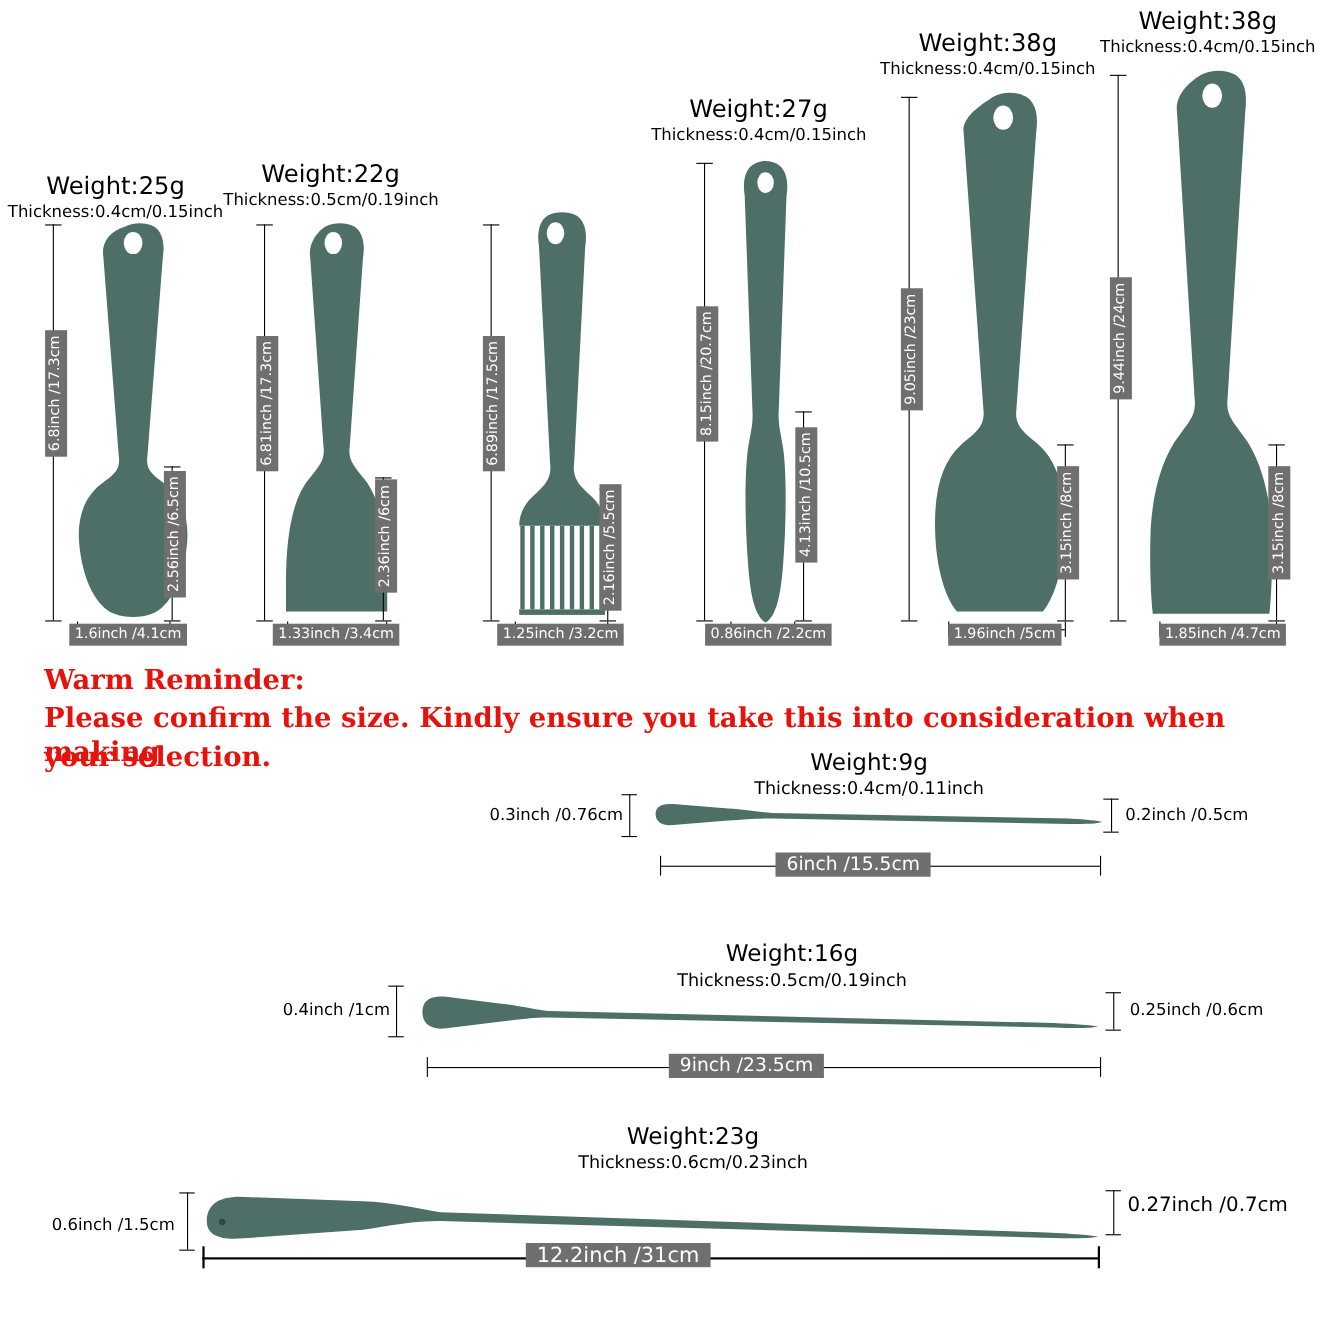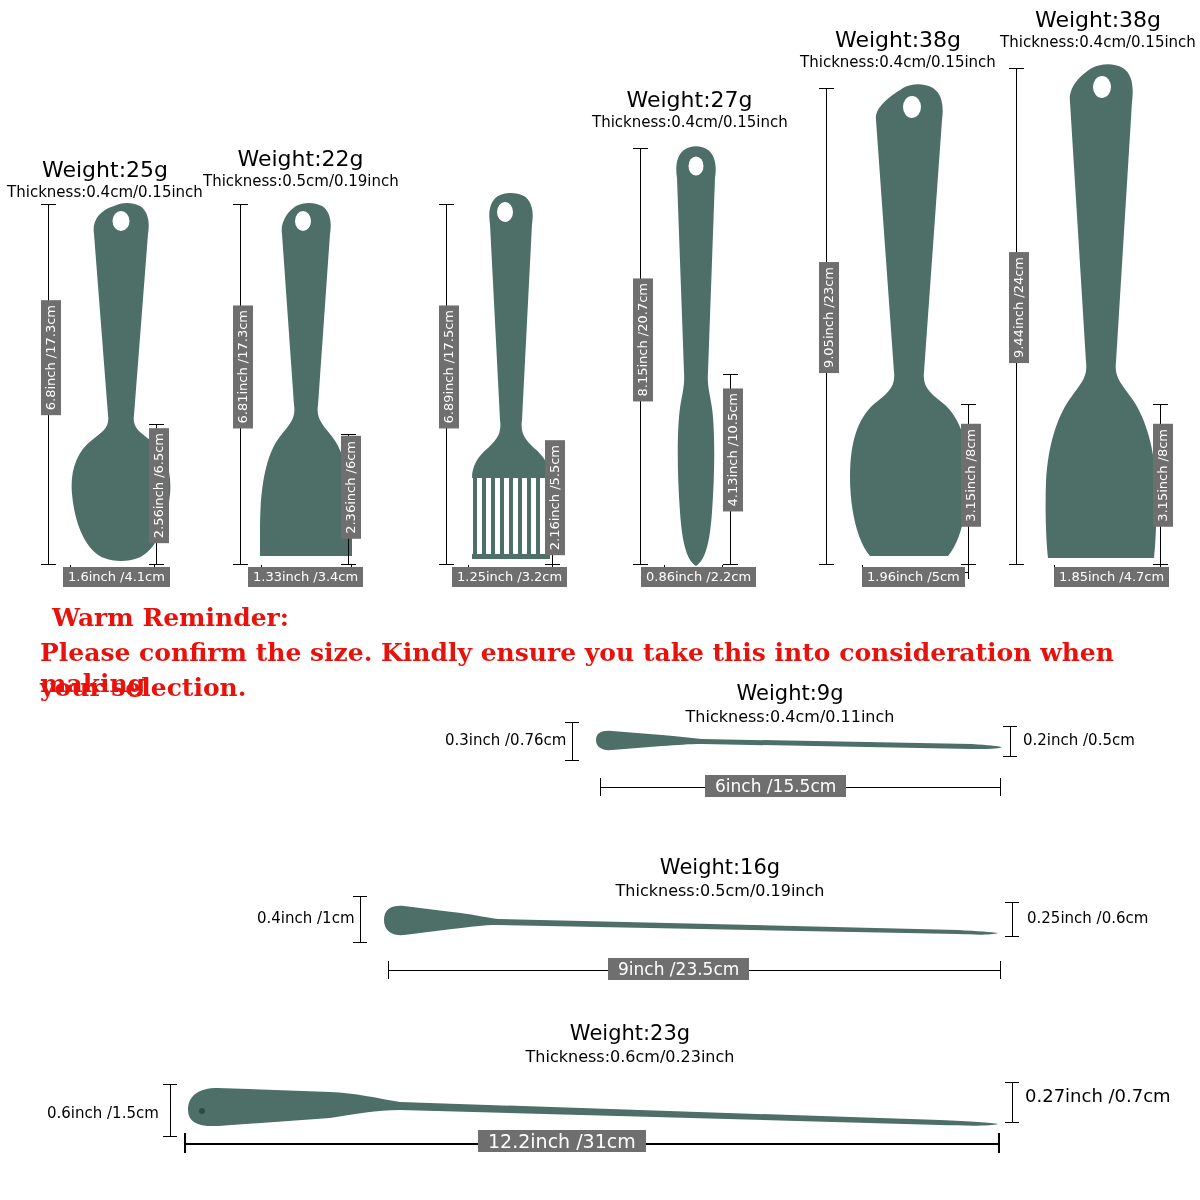--- a/index.html
+++ b/index.html
@@ -209,21 +209,21 @@
   <div class="dimline vline" style="left:1160px;top:404px;height:160px;"></div>
   <div class="dimline hline" style="left:1153px;top:404px;width:15px;"></div>
   <div class="dimline hline" style="left:1153px;top:564px;width:15px;"></div>
   <div class="meas vert" style="left:1153px;top:424px;">3.15inch /8cm</div>
 
   <div class="dimline hline" style="left:1054px;top:572px;width:106px;"></div>
   <div class="dimline vline" style="left:1054px;top:565px;height:14px;"></div>
   <div class="dimline vline" style="left:1160px;top:565px;height:14px;"></div>
   <div class="meas" style="left:1054px;top:567px;">1.85inch /4.7cm</div>
 
-  <div class="warn" style="left:40px;top:602px;margin-left:12px;">Warm Reminder:</div>
+  <div class="warn" style="left:40px;top:602px;">Warm Reminder:</div>
   <div class="warn" style="left:40px;top:637px;">Please confirm the size. Kindly ensure you take this into consideration when making</div>
   <div class="warn" style="left:40px;top:672px;"> your selection.</div>
 
   <div class="hdr" style="left:600px;top:682px;width:380px;">
     <div class="w" style="font-size:21px;">Weight:9g</div>
     <div class="t" style="font-size:16px;">Thickness:0.4cm/0.11inch</div>
   </div>
   <svg class="abs" style="left:592px;top:726px;" width="412" height="30" viewBox="0 0 412 30">
     <path d="M4 14 C4 7 10 4 20 5 L70 9 C86 10 96 12 110 13
              L380 18 C396 19 406 20 410 21 C406 23 396 23 380 23

